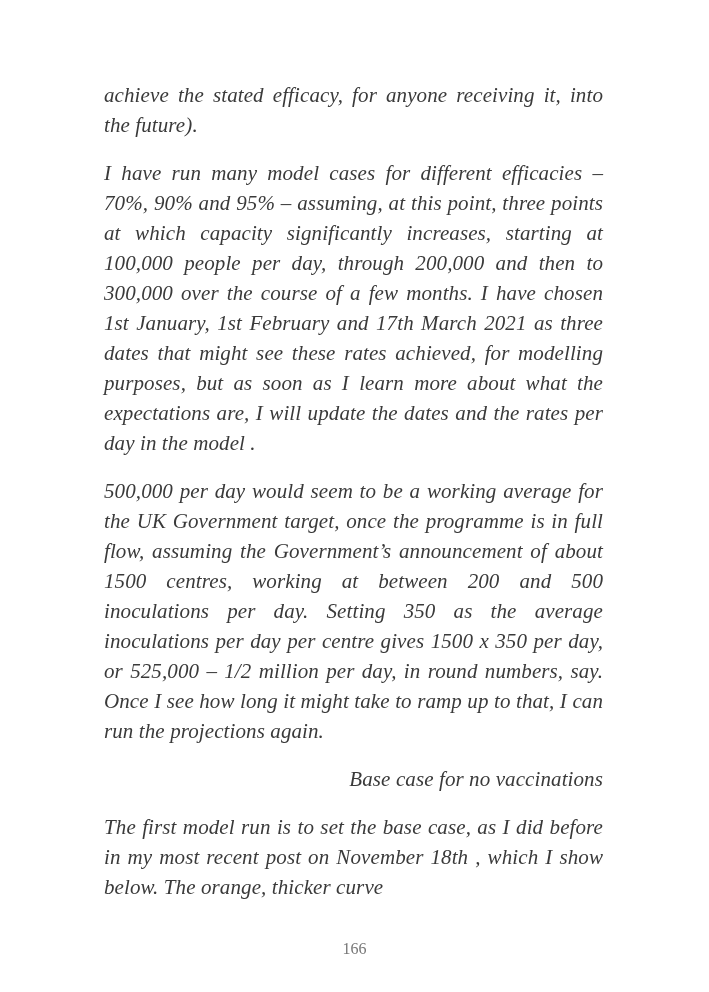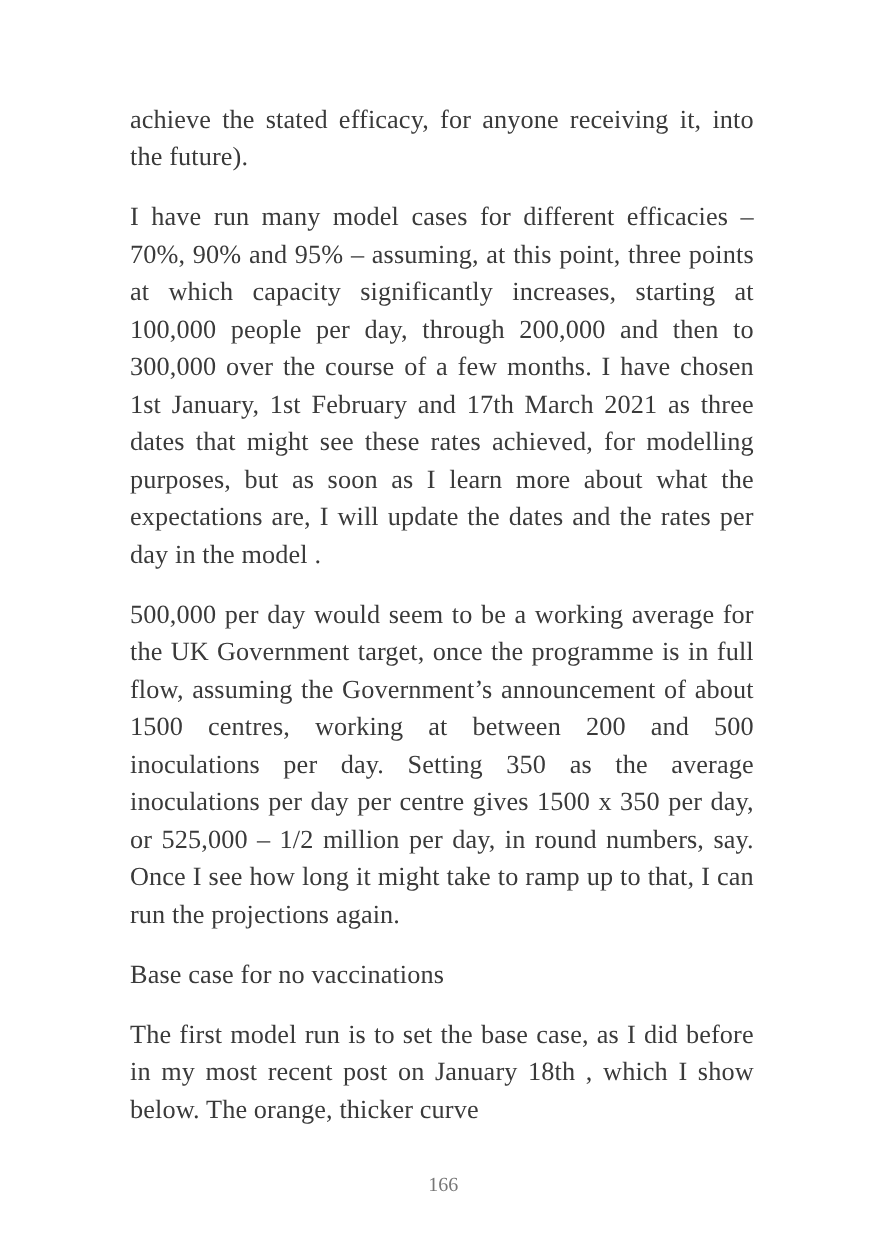--- a/index.html
+++ b/index.html
@@ -23,23 +23,24 @@
     width: 501px;
   }
   .text-column p {
     margin: 0 2px 18px 0;
     font-size: 21px;
     line-height: 30px;
     text-align: justify;
     text-justify: inter-word;
     hyphens: none;
     letter-spacing: 0.1px;
+    font-style: italic;
   }
   .text-column p.heading {
-    text-align: left;
+    text-align: right;
   }
   .page-number {
     position: absolute;
     left: 0;
     right: 0;
     bottom: 36px;
     text-align: center;
     font-size: 16px;
     line-height: 14px;
     color: #777777;
@@ -47,16 +48,16 @@
 </style>
 </head>
 <body>
 
 <div class="page">
   <div class="text-column">
     <p>achieve the stated efficacy, for anyone receiving it, into the future).</p>
     <p>I have run many model cases for different efficacies – 70%, 90% and 95% – assuming, at this point, three points at which capacity significantly increases, starting at 100,000 people per day, through 200,000 and then to 300,000 over the course of a few months. I have chosen 1st January, 1st February and 17th March 2021 as three dates that might see these rates achieved, for modelling purposes, but as soon as I learn more about what the expectations are, I will update the dates and the rates per day in the model .</p>
     <p>500,000 per day would seem to be a working average for the UK Government target, once the programme is in full flow, assuming the Government’s announcement of about 1500 centres, working at between 200 and 500 inoculations per day. Setting 350 as the average inoculations per day per centre gives 1500 x 350 per day, or 525,000 – 1/2 million per day, in round numbers, say. Once I see how long it might take to ramp up to that, I can run the projections again.</p>
     <p class="heading">Base case for no vaccinations</p>
-    <p>The first model run is to set the base case, as I did before in my most recent post on January 18th , which I show below. The orange, thicker curve</p>
+    <p>The first model run is to set the base case, as I did before in my most recent post on November 18th , which I show below. The orange, thicker curve</p>
   </div>
   <div class="page-number">166</div>
 </div>
 
 </body></html>

